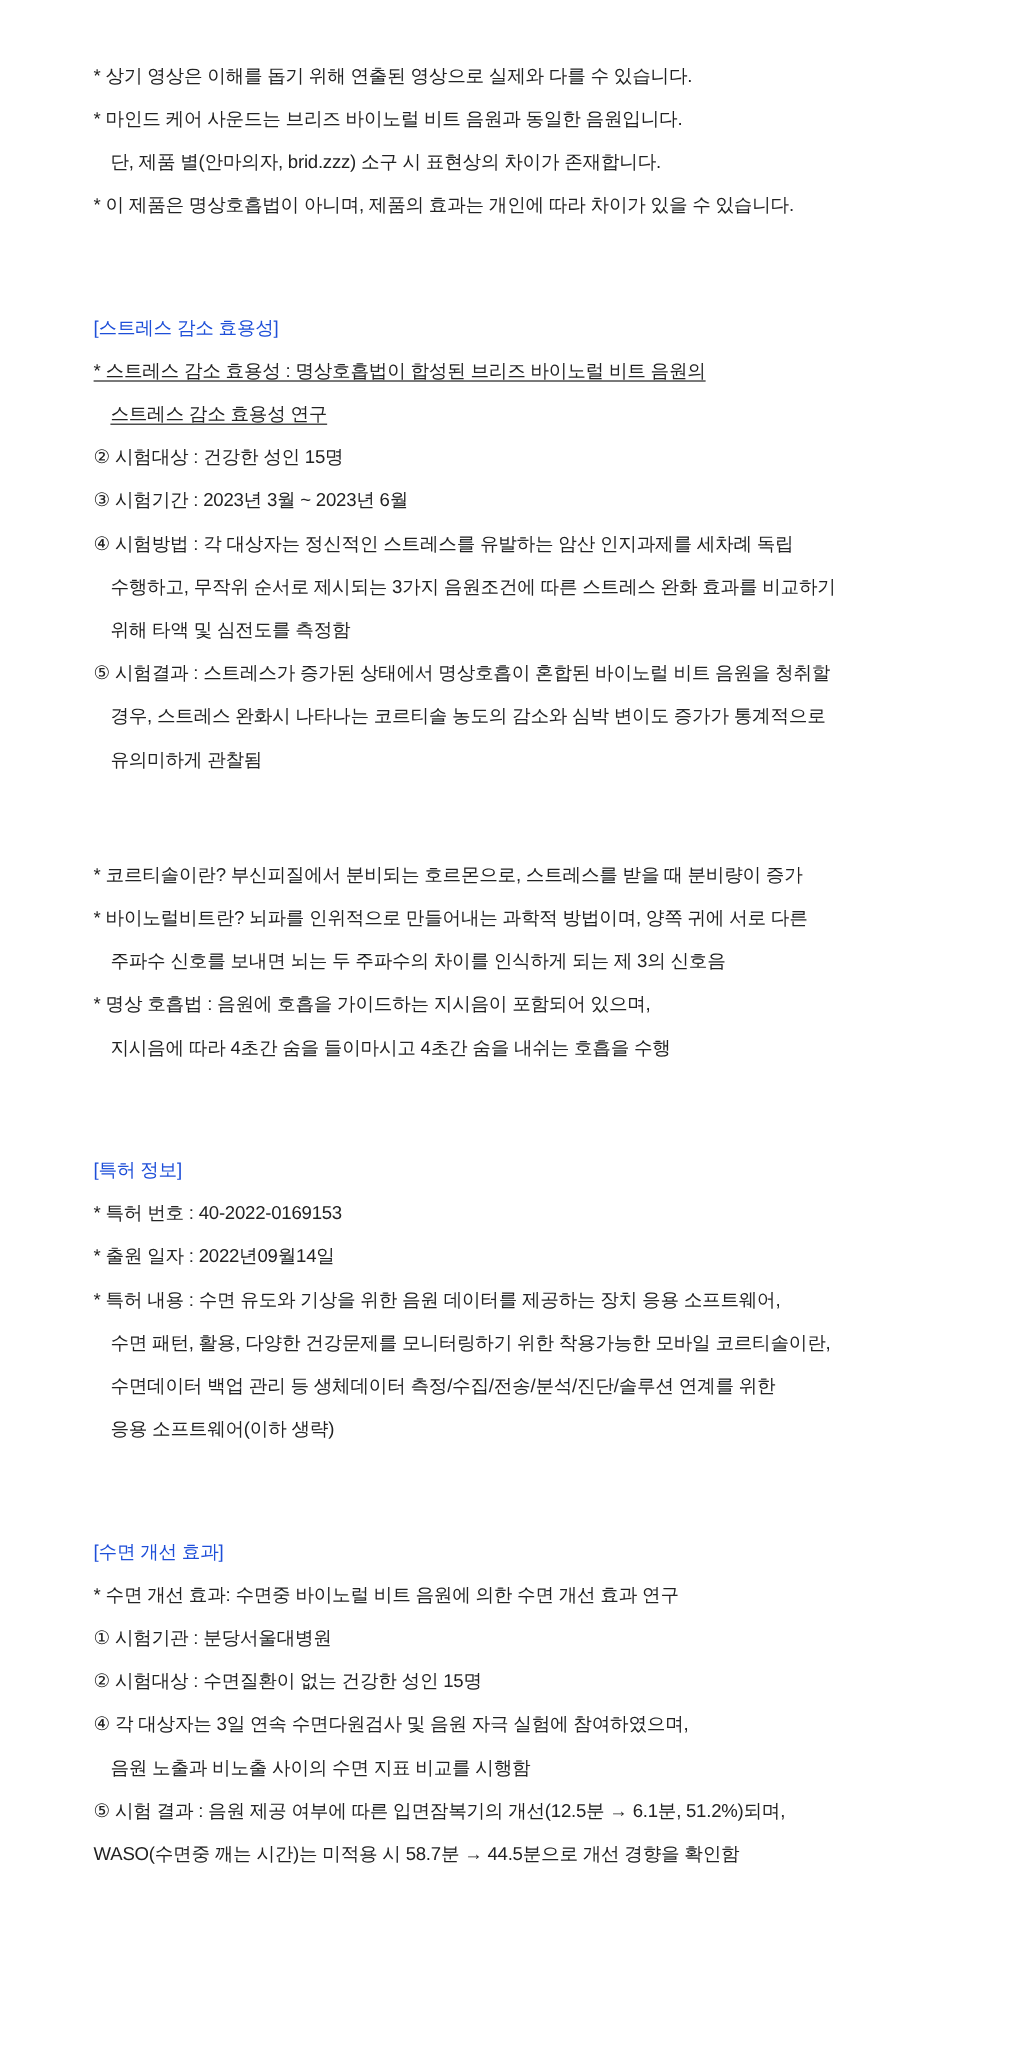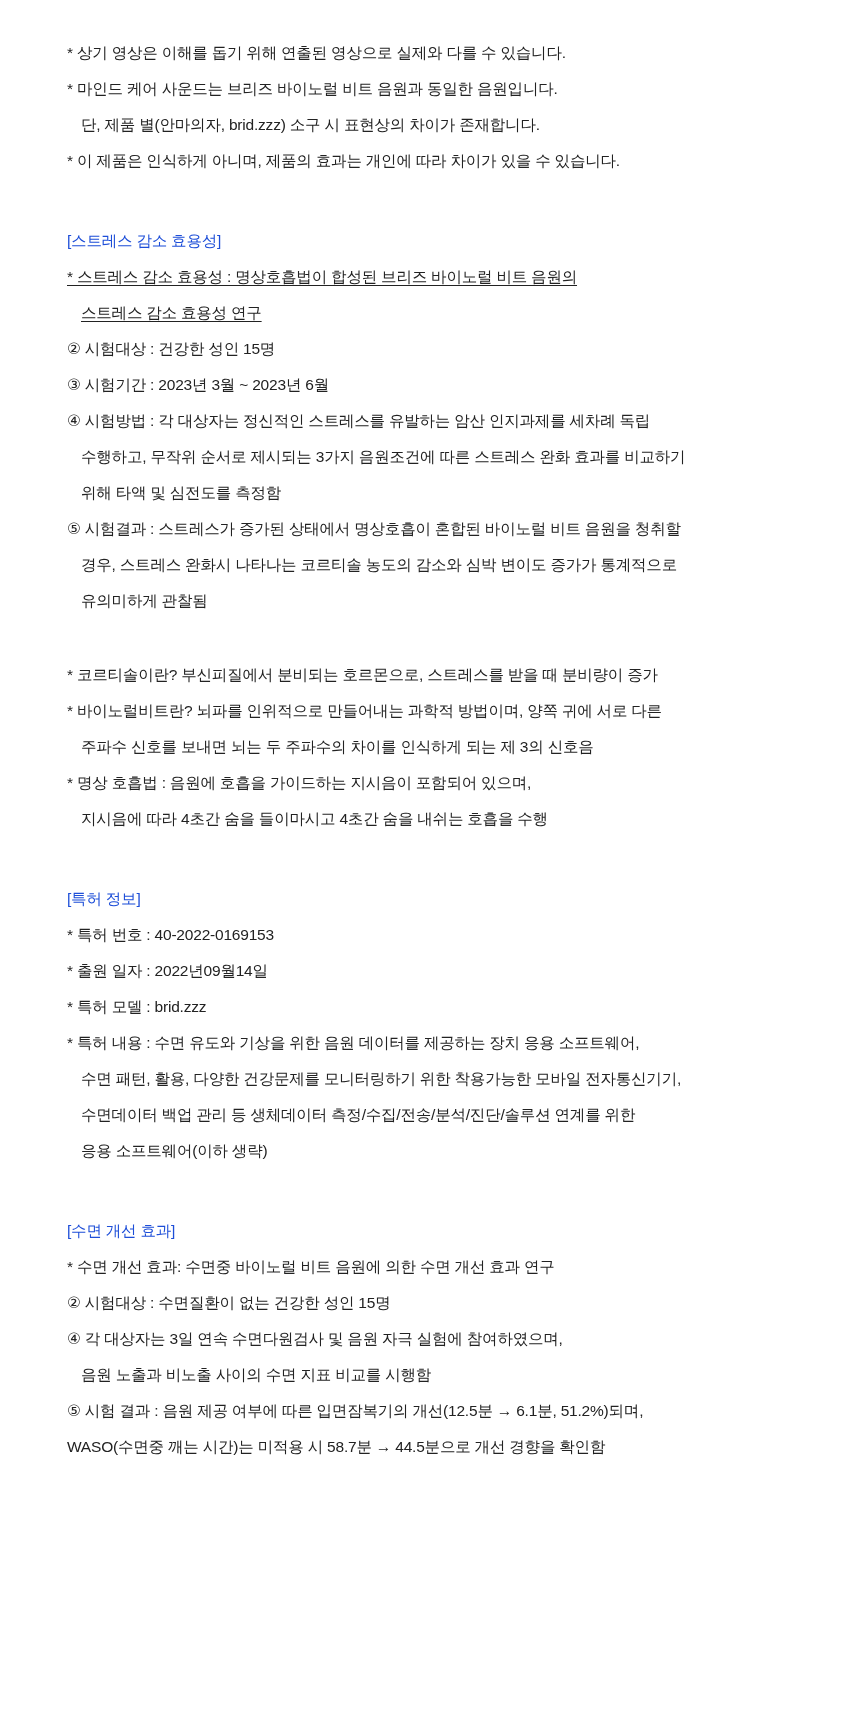--- a/index.html
+++ b/index.html
@@ -15,21 +15,21 @@
     -webkit-font-smoothing: antialiased;
   }
   .page {
     width: 860px;
     min-height: 1710px;
     box-sizing: border-box;
     padding: 30px 60px 20px 62px;
     background: #ffffff;
   }
   .block {
-    margin: 5px;
+    margin: 16px;
   }
   .line {
     font-size: 15.5px;
     line-height: 36px;
     letter-spacing: -0.2px;
     white-space: pre-wrap;
     color: #222222;
   }
   .line.indent {
     padding-left: 14px;
@@ -46,21 +46,21 @@
 </style>
 </head>
 <body>
 
 <div class="page">
 
   <div class="block">
     <div class="line">* 상기 영상은 이해를 돕기 위해 연출된 영상으로 실제와 다를 수 있습니다.</div>
     <div class="line">* 마인드 케어 사운드는 브리즈 바이노럴 비트 음원과 동일한 음원입니다.</div>
     <div class="line indent">단, 제품 별(안마의자, brid.zzz) 소구 시 표현상의 차이가 존재합니다.</div>
-    <div class="line">* 이 제품은 인식하게 아니며, 제품의 효과는 개인에 따라 차이가 있을 수 있습니다.</div>
+    <div class="line">* 이 제품은 명상호흡법이 아니며, 제품의 효과는 개인에 따라 차이가 있을 수 있습니다.</div>
   </div>
 
   <div class="spacer-lg"></div>
 
   <div class="block">
     <div class="line heading">[스트레스 감소 효용성]</div>
     <div class="line underline"><span class="u">* 스트레스 감소 효용성 : 명상호흡법이 합성된 브리즈 바이노럴 비트 음원의</span></div>
     <div class="line indent underline"><span class="u">스트레스 감소 효용성 연구</span></div>
     <div class="line">② 시험대상 : 건강한 성인 15명</div>
     <div class="line">③ 시험기간 : 2023년 3월 ~ 2023년 6월</div>
@@ -81,32 +81,32 @@
     <div class="line">* 명상 호흡법 : 음원에 호흡을 가이드하는 지시음이 포함되어 있으며,</div>
     <div class="line indent">지시음에 따라 4초간 숨을 들이마시고 4초간 숨을 내쉬는 호흡을 수행</div>
   </div>
 
   <div class="spacer-lg"></div>
 
   <div class="block">
     <div class="line heading">[특허 정보]</div>
     <div class="line">* 특허 번호 : 40-2022-0169153</div>
     <div class="line">* 출원 일자 : 2022년09월14일</div>
-    <div class="line">* 특허 모델 : brid.zzz</div>
     <div class="line">* 특허 내용 : 수면 유도와 기상을 위한 음원 데이터를 제공하는 장치 응용 소프트웨어,</div>
-    <div class="line indent">수면 패턴, 활용, 다양한 건강문제를 모니터링하기 위한 착용가능한 모바일 전자통신기기,</div>
+    <div class="line indent">수면 패턴, 활용, 다양한 건강문제를 모니터링하기 위한 착용가능한 모바일 코르티솔이란,</div>
     <div class="line indent">수면데이터 백업 관리 등 생체데이터 측정/수집/전송/분석/진단/솔루션 연계를 위한</div>
     <div class="line indent">응용 소프트웨어(이하 생략)</div>
   </div>
 
   <div class="spacer-lg"></div>
 
   <div class="block">
     <div class="line heading">[수면 개선 효과]</div>
     <div class="line">* 수면 개선 효과: 수면중 바이노럴 비트 음원에 의한 수면 개선 효과 연구</div>
+    <div class="line">① 시험기관 : 분당서울대병원</div>
     <div class="line">② 시험대상 : 수면질환이 없는 건강한 성인 15명</div>
     <div class="line">④ 각 대상자는 3일 연속 수면다원검사 및 음원 자극 실험에 참여하였으며,</div>
     <div class="line indent">음원 노출과 비노출 사이의 수면 지표 비교를 시행함</div>
     <div class="line">⑤ 시험 결과 : 음원 제공 여부에 따른 입면잠복기의 개선(12.5분 → 6.1분, 51.2%)되며,</div>
     <div class="line">WASO(수면중 깨는 시간)는 미적용 시 58.7분 → 44.5분으로 개선 경향을 확인함</div>
   </div>
 
 </div>
 
 </body></html>

